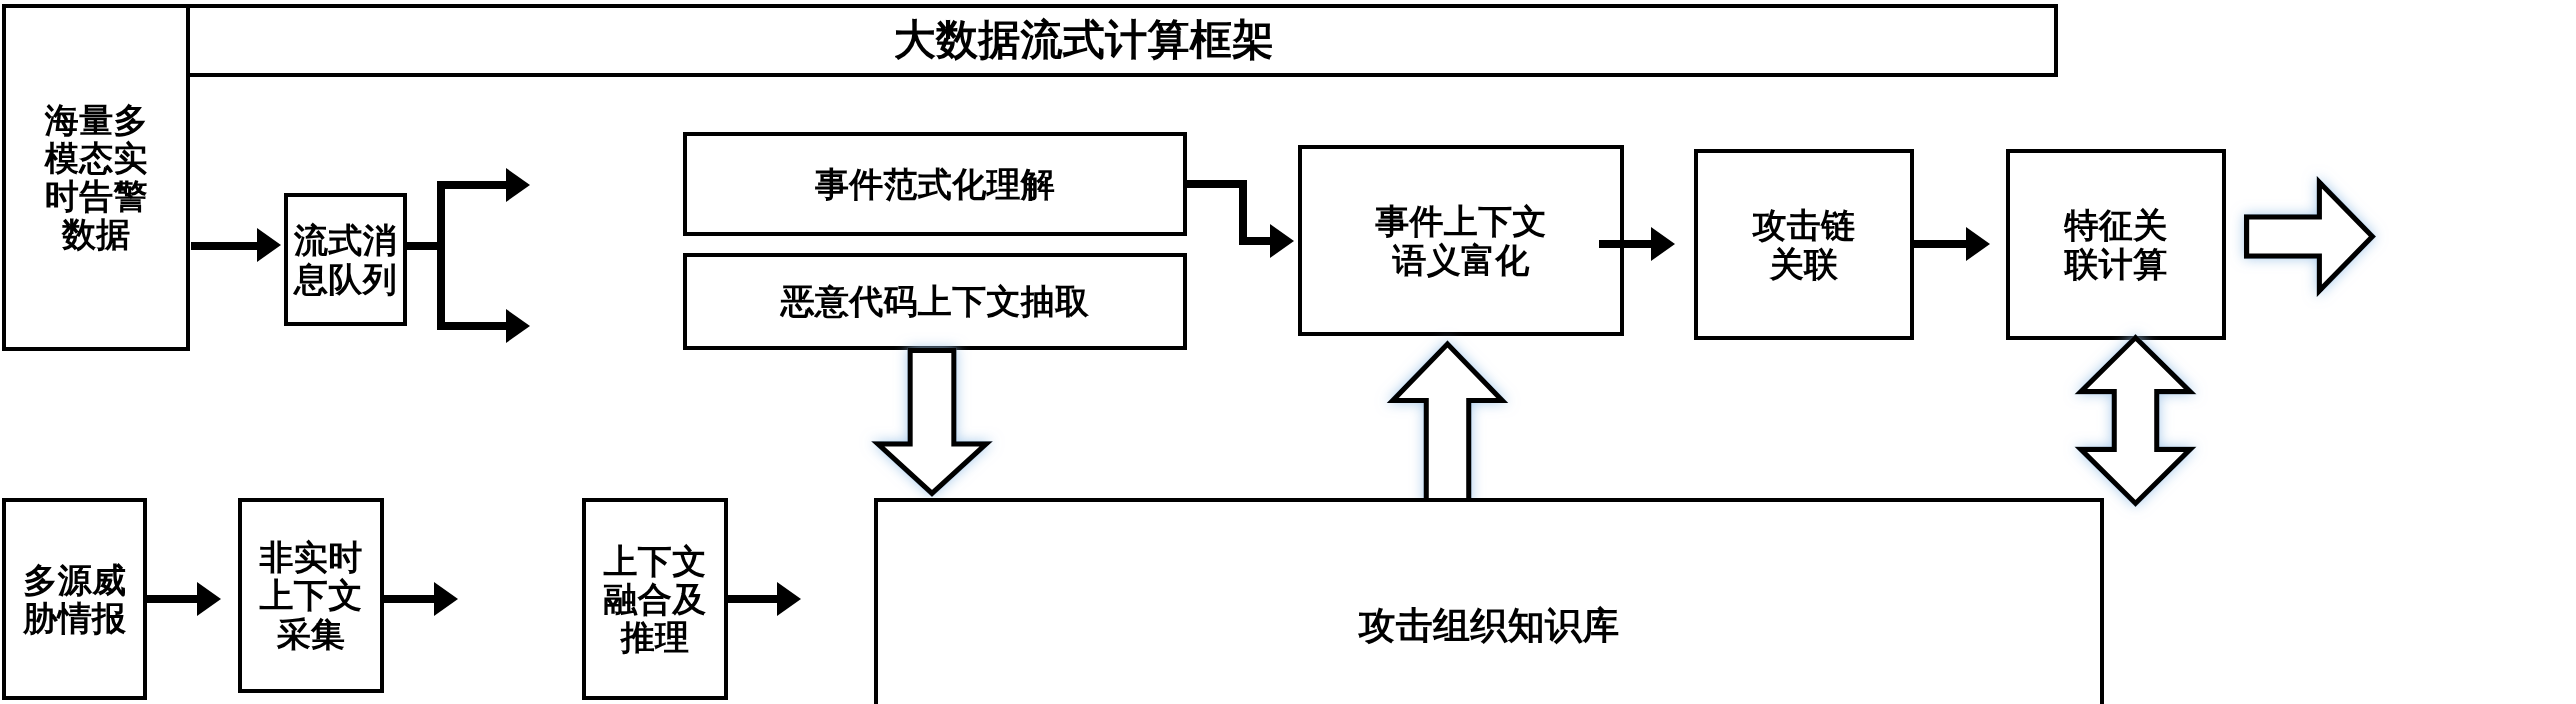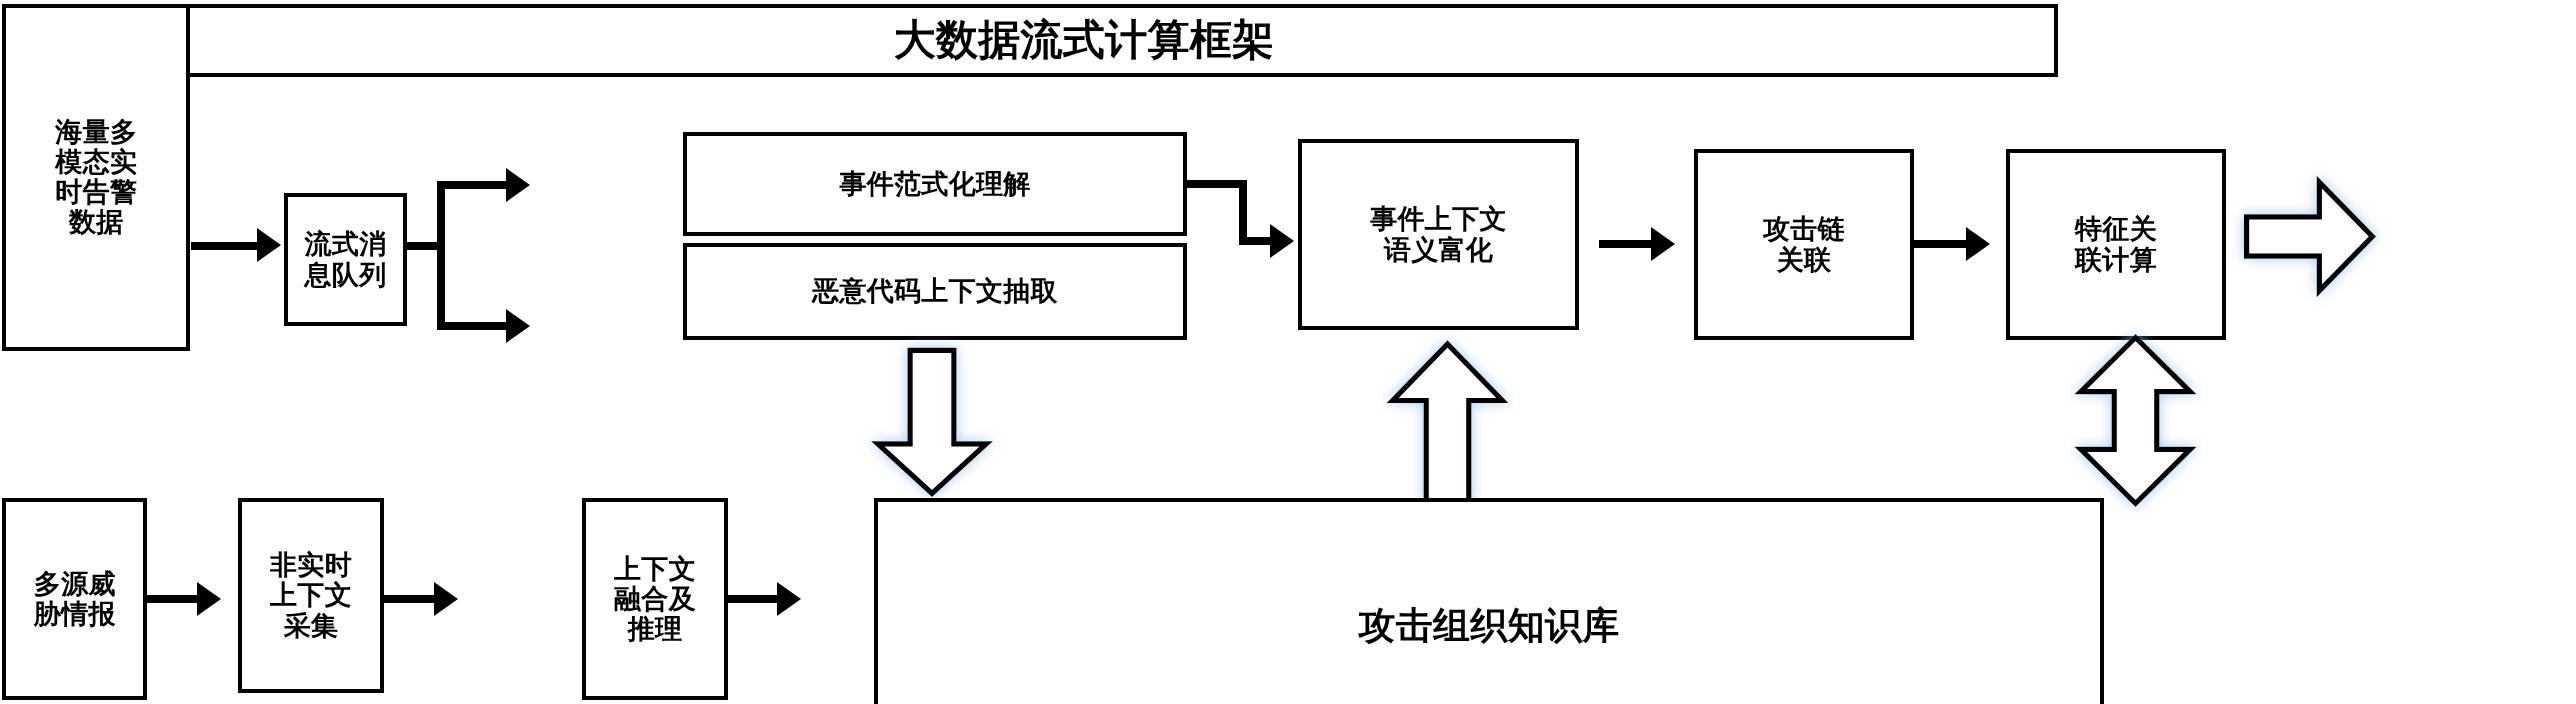--- a/index.html
+++ b/index.html
@@ -23,21 +23,21 @@
     display:flex;
     align-items:center;
     justify-content:center;
     text-align:center;
     color:#000000;
     font-weight:bold;
     line-height:1.12;
     letter-spacing:0.3px;
   }
   .node .txt{ display:block; white-space:pre-line; }
-  .t60{ font-size:27px; }
+  .t60{ font-size:34px; }
   .t64{ font-size:37px; }
   .t66{ font-size:42px; }
 
   
 
   
   .ln{
     position:absolute;
     background:#000000;
   }
@@ -101,30 +101,30 @@
   <div class="ln" style="left:437px;top:181px;width:8px;height:149px;"></div>
   <div class="ln" style="left:437px;top:181px;width:73px;height:8px;"></div>
   <div class="head-r" style="left:506px;top:168px;"></div>
   <div class="ln" style="left:437px;top:322px;width:73px;height:8px;"></div>
   <div class="head-r" style="left:506px;top:309px;"></div>
 
   <div class="node t60" style="left:683px;top:132px;width:504px;height:104px;">
     <span class="txt">事件范式化理解</span>
   </div>
 
-  <div class="node t60" style="left:683px;top:243px;width:504px;height:97px;">
+  <div class="node t60" style="left:683px;top:253px;width:504px;height:97px;">
     <span class="txt">恶意代码上下文抽取</span>
   </div>
 
   <div class="ln" style="left:1187px;top:180px;width:60px;height:8px;"></div>
   <div class="ln" style="left:1239px;top:180px;width:8px;height:65px;"></div>
   <div class="ln" style="left:1239px;top:237px;width:34px;height:8px;"></div>
   <div class="head-r" style="left:1270px;top:224px;"></div>
 
-  <div class="node t60" style="left:1298px;top:139px;width:281px;height:191px;">
+  <div class="node t60" style="left:1298px;top:145px;width:326px;height:191px;">
     <span class="txt">事件上下文
 语义富化</span>
   </div>
 
   <div class="ln" style="left:1599px;top:240px;width:55px;height:8px;"></div>
   <div class="head-r" style="left:1651px;top:227px;"></div>
 
   <div class="node t60" style="left:1694px;top:149px;width:220px;height:191px;">
     <span class="txt">攻击链
 关联</span>

